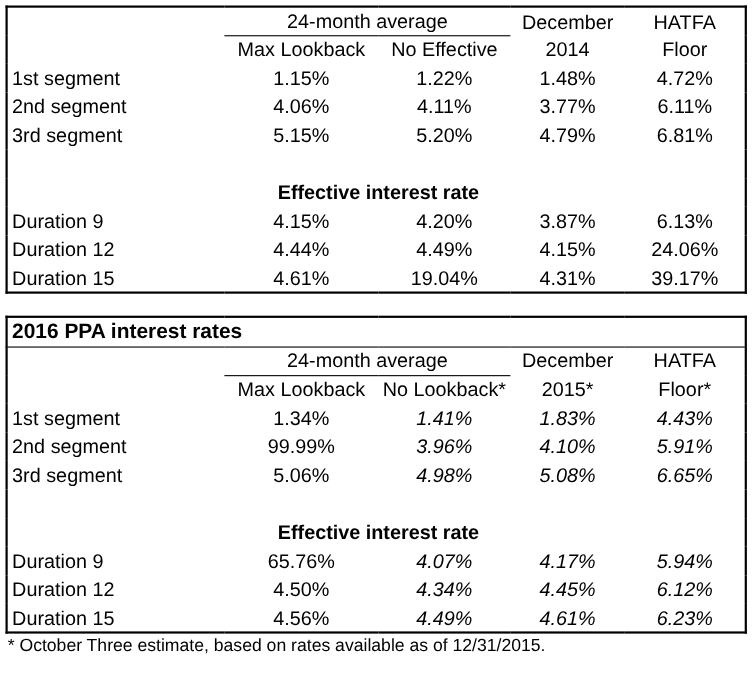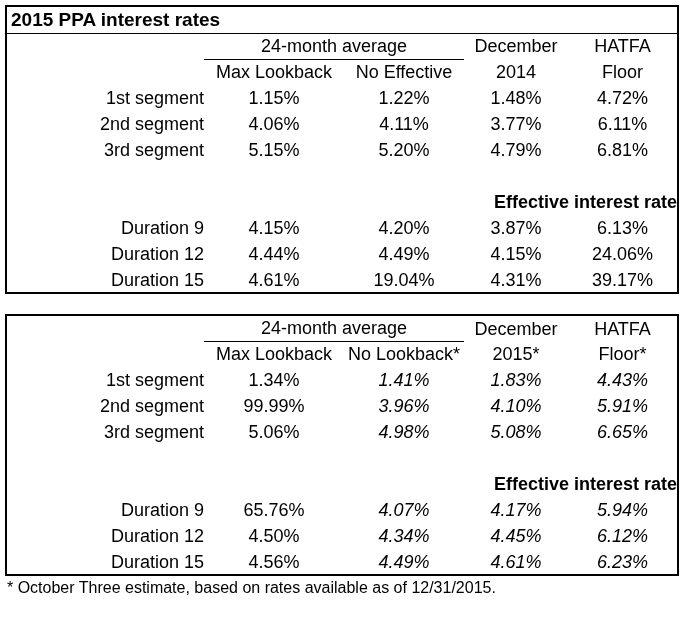--- a/index.html
+++ b/index.html
@@ -39,25 +39,25 @@
     font-size: 19px;
     font-weight: bold;
     text-align: left;
     padding-left: 4px;
     border-bottom: 1.5px solid #000000;
   }
   .ppa-table td.group-hdr {
     border-bottom: 1.5px solid #000000;
   }
   .ppa-table td.lbl {
-    text-align: right;
+    text-align: left;
     padding-left: 4px;
   }
   .ppa-table td.section-hdr {
-    text-align: right;
+    text-align: center;
     padding-left: 4px;
     font-weight: bold;
   }
   .ppa-table td.est {
     font-style: italic;
   }
   .footnote {
     margin: 3px 0 0 7px;
     font-size: 16px;
   }
@@ -67,23 +67,20 @@
 
 <table class="ppa-table first">
   <colgroup>
     <col style="width:198px">
       <col style="width:140px">
       <col style="width:120px">
       <col style="width:104px">
       <col style="width:110px">
   </colgroup>
   <tbody>
-    <tr class="title-row">
-      <td colspan="5">2015 PPA interest rates</td>
-    </tr>
     <tr>
       <td></td>
       <td colspan="2" class="group-hdr">24-month average</td>
       <td>December</td>
       <td>HATFA</td>
     </tr>
     <tr>
       <td></td>
       <td>Max Lookback</td>
       <td>No Effective</td>
@@ -146,20 +143,23 @@
 
 <table class="ppa-table second">
   <colgroup>
     <col style="width:198px">
       <col style="width:140px">
       <col style="width:120px">
       <col style="width:104px">
       <col style="width:110px">
   </colgroup>
   <tbody>
+    <tr class="title-row">
+      <td colspan="5">2016 PPA interest rates</td>
+    </tr>
     <tr>
       <td></td>
       <td colspan="2" class="group-hdr">24-month average</td>
       <td>December</td>
       <td>HATFA</td>
     </tr>
     <tr>
       <td></td>
       <td>Max Lookback</td>
       <td>No Lookback*</td>

